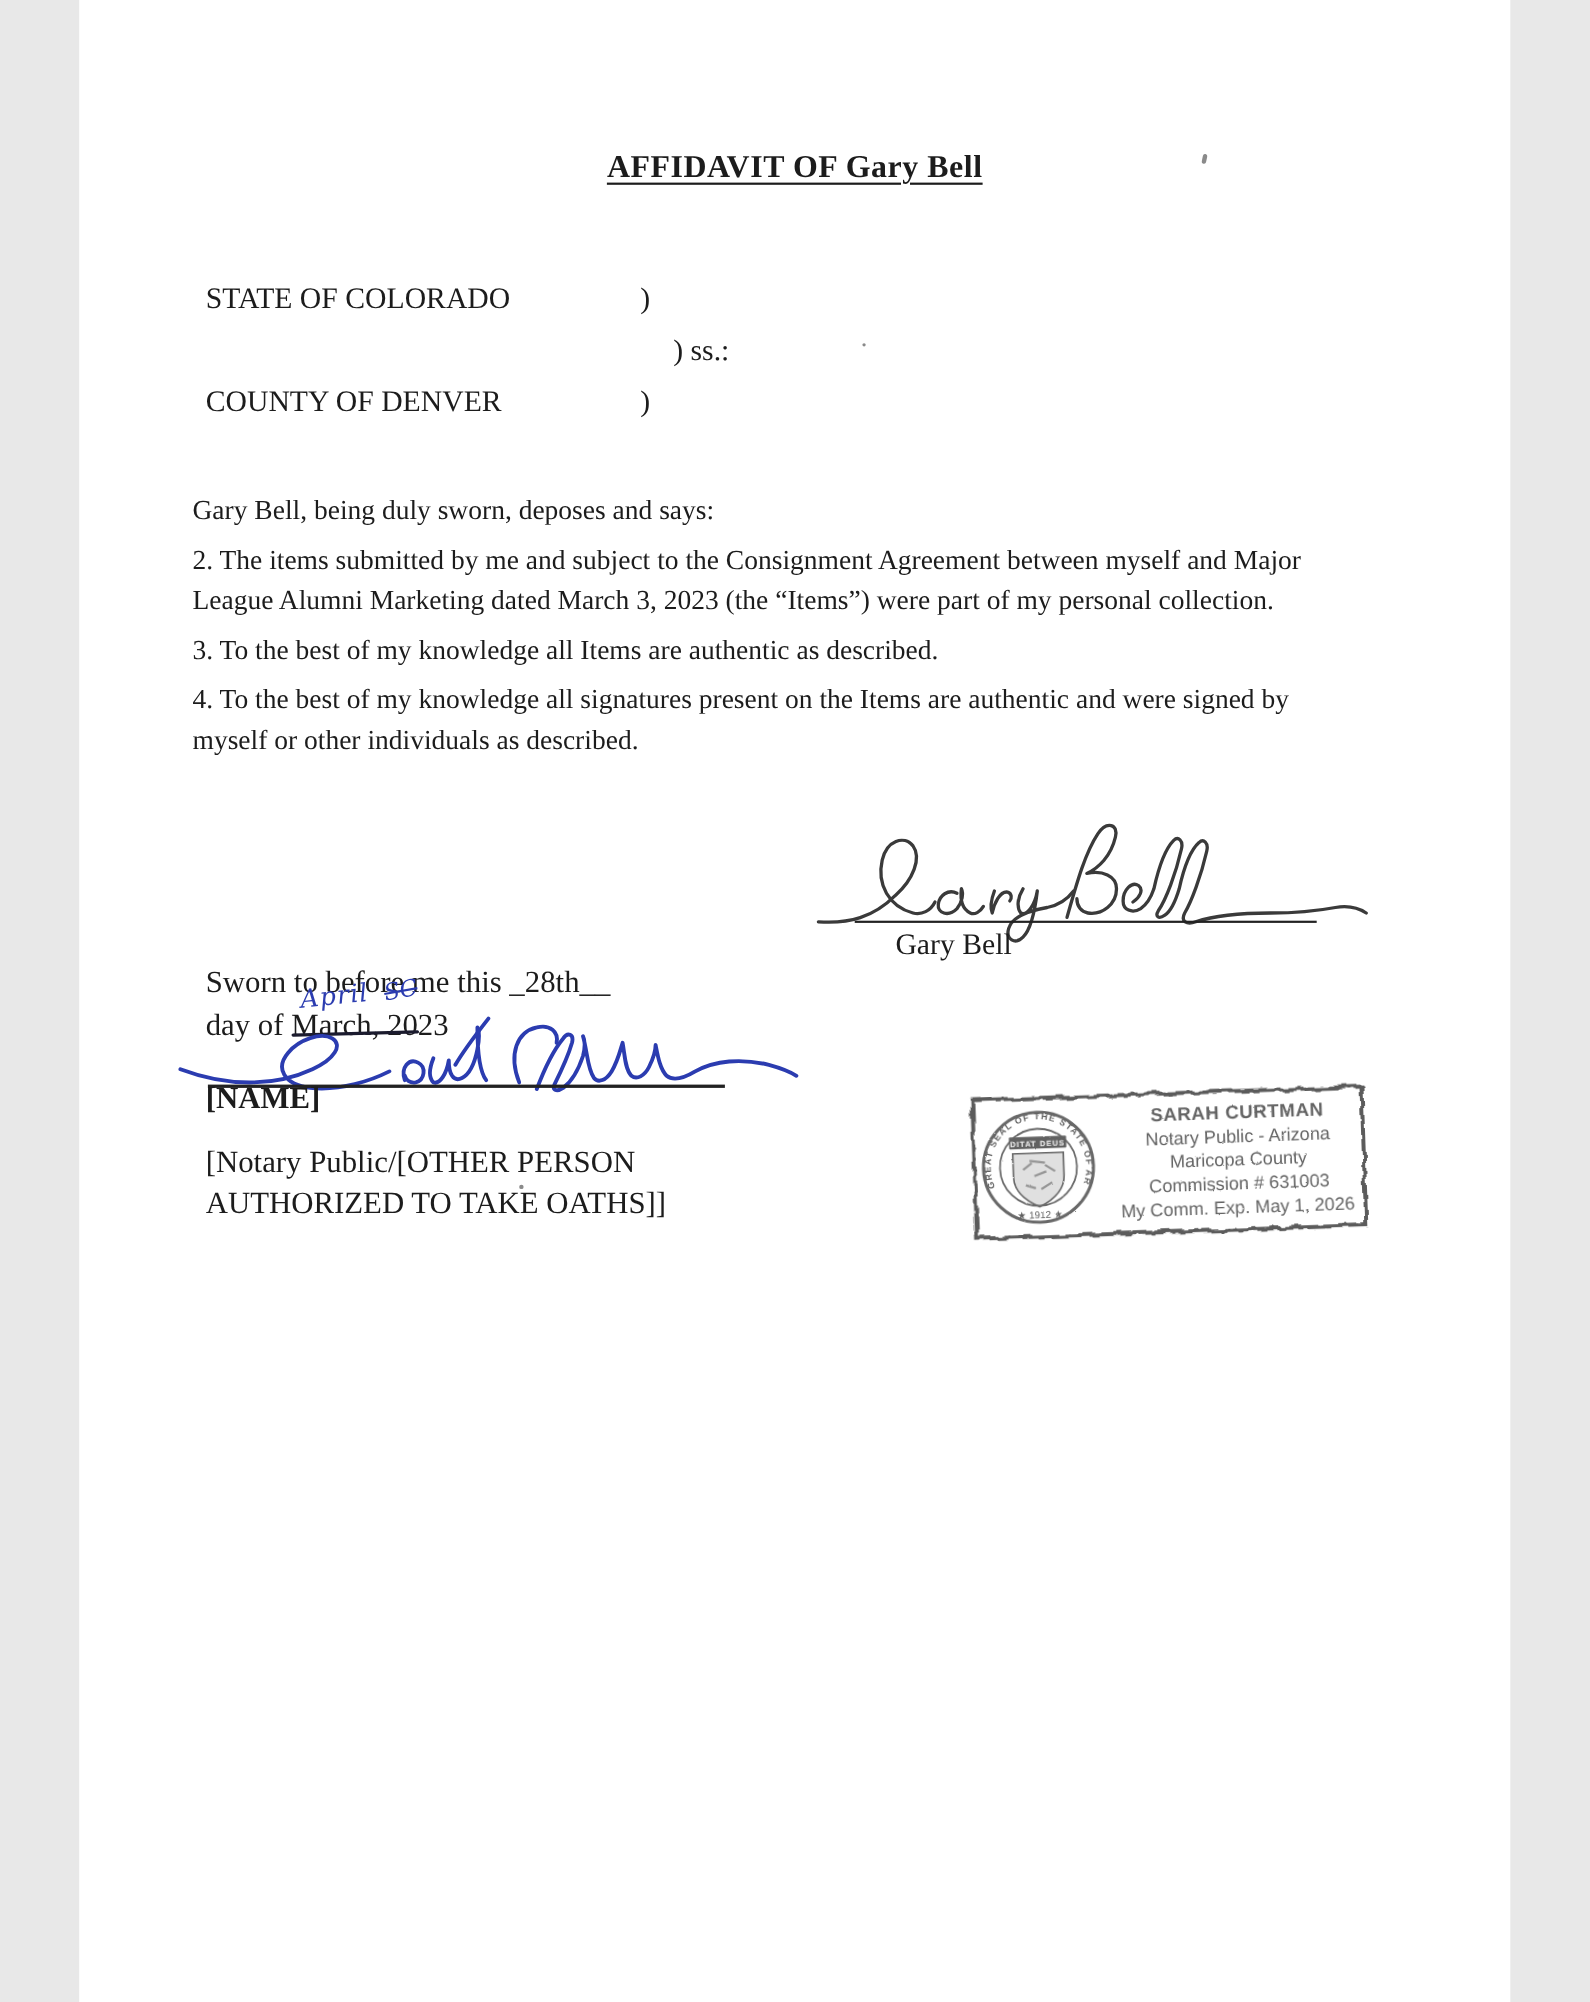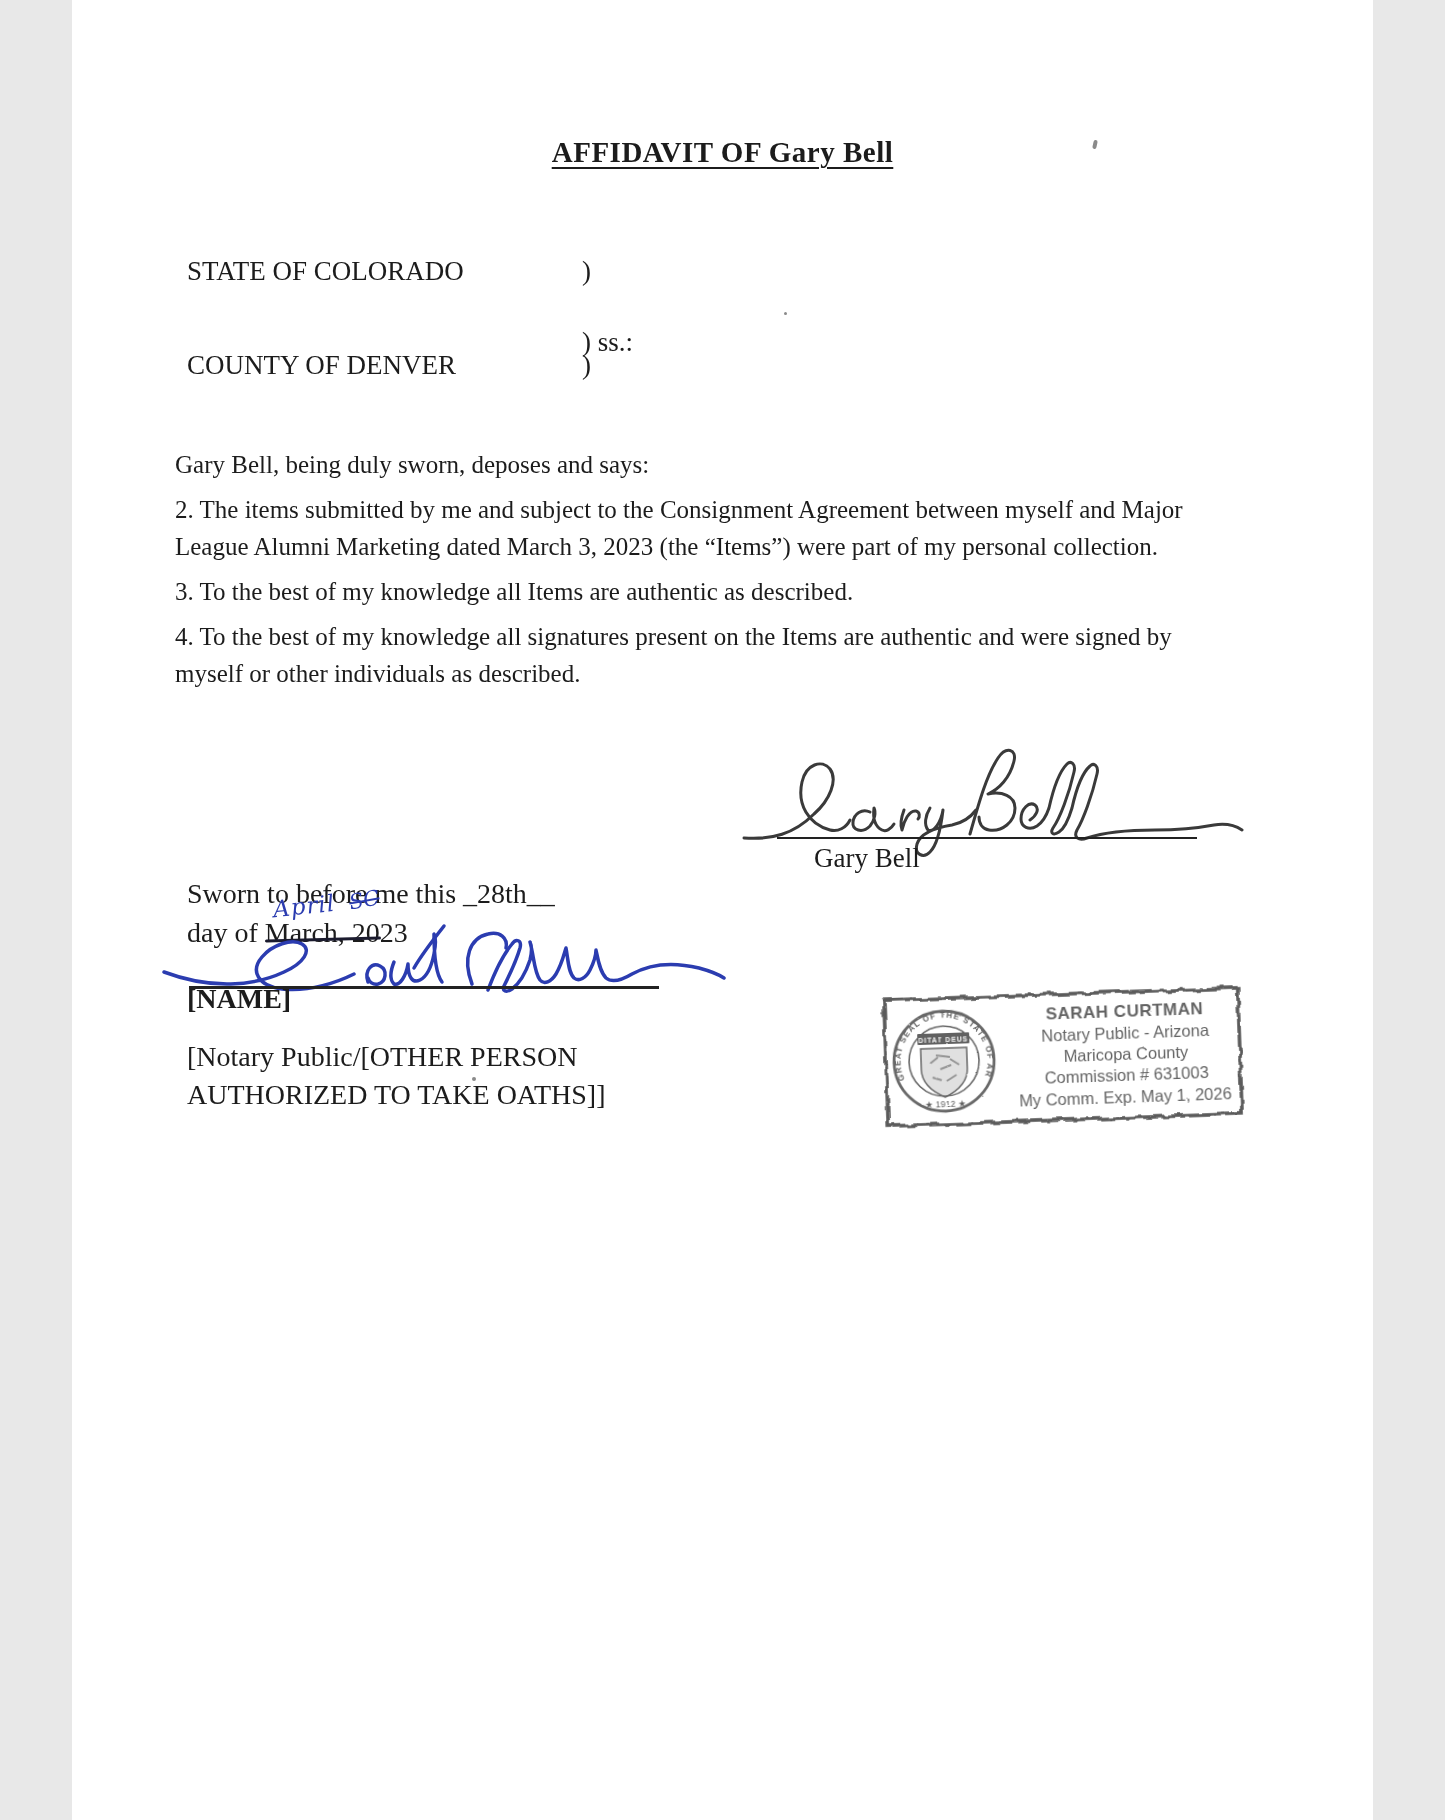--- a/index.html
+++ b/index.html
@@ -43,21 +43,21 @@
 <div class="page">
 
   <div class="artifact" style="left:1021px;top:140px;width:4px;height:9px;transform:rotate(12deg);"></div>
   <div class="artifact" style="left:712px;top:312px;width:3px;height:3px;"></div>
   <div class="artifact" style="left:400px;top:1077px;width:4px;height:4px;"></div>
 
   <div class="abs doc-title">AFFIDAVIT OF Gary Bell</div>
 
   <div class="abs venue" style="left:115px;top:256px;">STATE OF COLORADO</div>
   <div class="abs venue" style="left:510px;top:256px;">)</div>
-  <div class="abs venue" style="left:510px;top:303px;margin-top:24px;">) ss.:</div>
+  <div class="abs venue" style="left:540px;top:303px;">) ss.:</div>
   <div class="abs venue" style="left:115px;top:350px;">COUNTY OF DENVER</div>
   <div class="abs venue" style="left:510px;top:350px;">)</div>
 
   <div class="body-block">
     <div class="line">Gary Bell, being duly sworn, deposes and says:</div>
     <div class="para">
       <div class="line">2. The items submitted by me and subject to the Consignment Agreement between myself and Major</div>
       <div class="line">League Alumni Marketing dated March 3, 2023 (the “Items”) were part of my personal collection.</div>
     </div>
     <div class="para">

